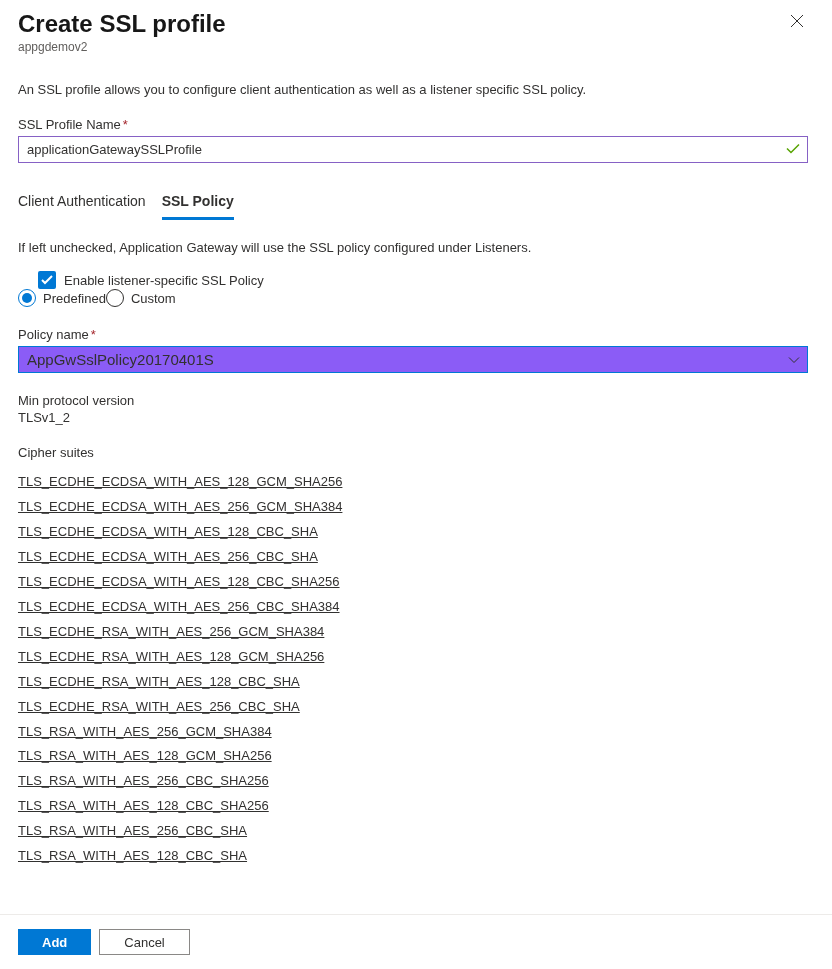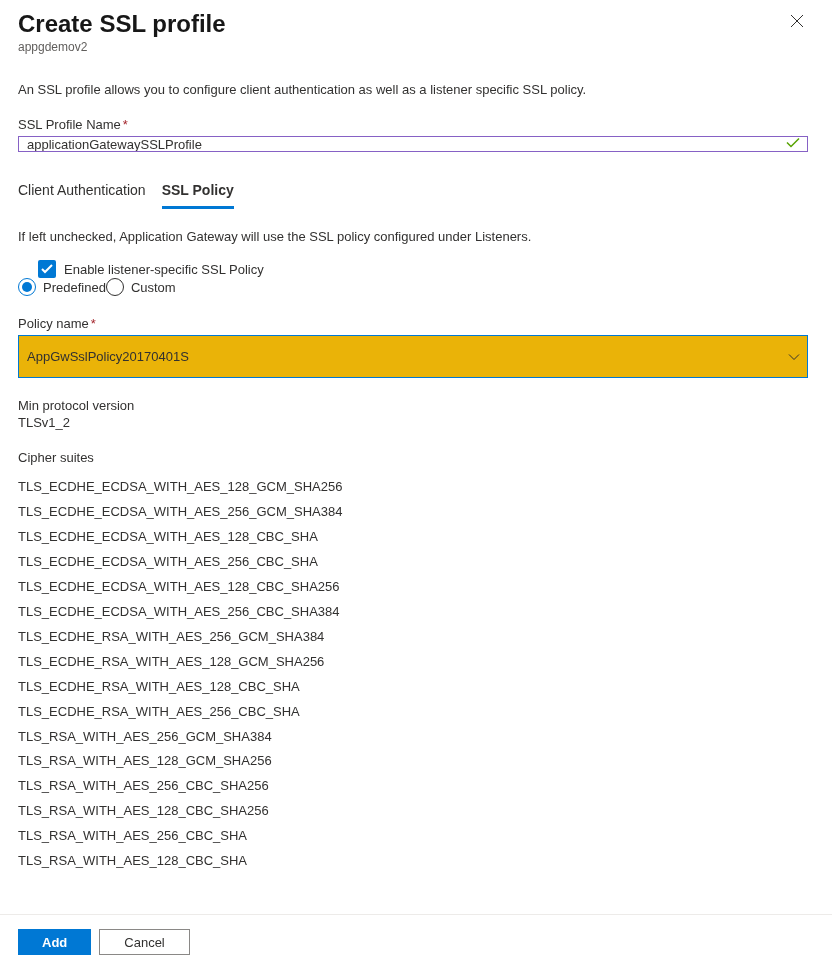--- a/index.html
+++ b/index.html
@@ -18,21 +18,21 @@
     .subtitle { font-size: 12px; color: #605e5c; margin-top: 2px; }
     .close-btn { cursor: pointer; padding: 4px; font-size: 16px; color: #323130; }
     .close-btn svg { width: 14px; height: 14px; stroke: #323130; }
     .desc { margin-top: 28px; font-size: 13px; color: #323130; }
     .field { margin-top: 20px; }
     .label { font-size: 13px; color: #323130; margin-bottom: 4px; display: block; }
     .req { color: #a4262c; margin-left: 2px; }
     .input-wrap { position: relative; }
     .text-input {
       width: 100%;
-      height: 16px;
+      height: 27px;
       border: 1px solid #8661c5;
       padding: 0 28px 0 8px;
       font-size: 13px;
       font-family: inherit;
       color: #323130;
       outline: none;
     }
     .valid-icon {
       position: absolute;
       right: 8px;
@@ -76,42 +76,42 @@
       width: 10px; height: 10px;
       background: #0078d4;
       border-radius: 50%;
     }
     .select-wrap {
       position: relative;
       margin-top: 4px;
     }
     .select {
       width: 100%;
-      height: 43px;
+      height: 27px;
       border: 1px solid #0078d4;
       padding: 0 28px 0 8px;
-      font-size: 13px;
-      color: #323130;
-      background: #eab308;
+      font-size: 15px;
+      color: #323130;
+      background: #8b5cf6;
       display: flex;
       align-items: center;
       cursor: pointer;
     }
     .chevron {
       position: absolute;
       right: 8px;
       top: 50%;
       transform: translateY(-50%);
     }
     .chevron svg { width: 12px; height: 8px; stroke: #323130; fill: none; stroke-width: 1; }
     .info-block { margin-top: 20px; }
     .info-label { font-size: 13px; color: #323130; }
     .info-value { font-size: 13px; color: #323130; margin-top: 2px; }
     .cipher-block { margin-top: 20px; }
-    .cipher-list { margin-top: 10px; }
+    .cipher-list { margin-top: 10px; text-decoration: underline; }
     .cipher-item { font-size: 13px; color: #323130; line-height: 1.92; }
     .footer {
       position: absolute;
       bottom: 0; left: 0; right: 0;
       border-top: 1px solid #edebe9;
       padding: 14px 18px;
       display: flex;
       gap: 8px;
       background: #fff;
     }

